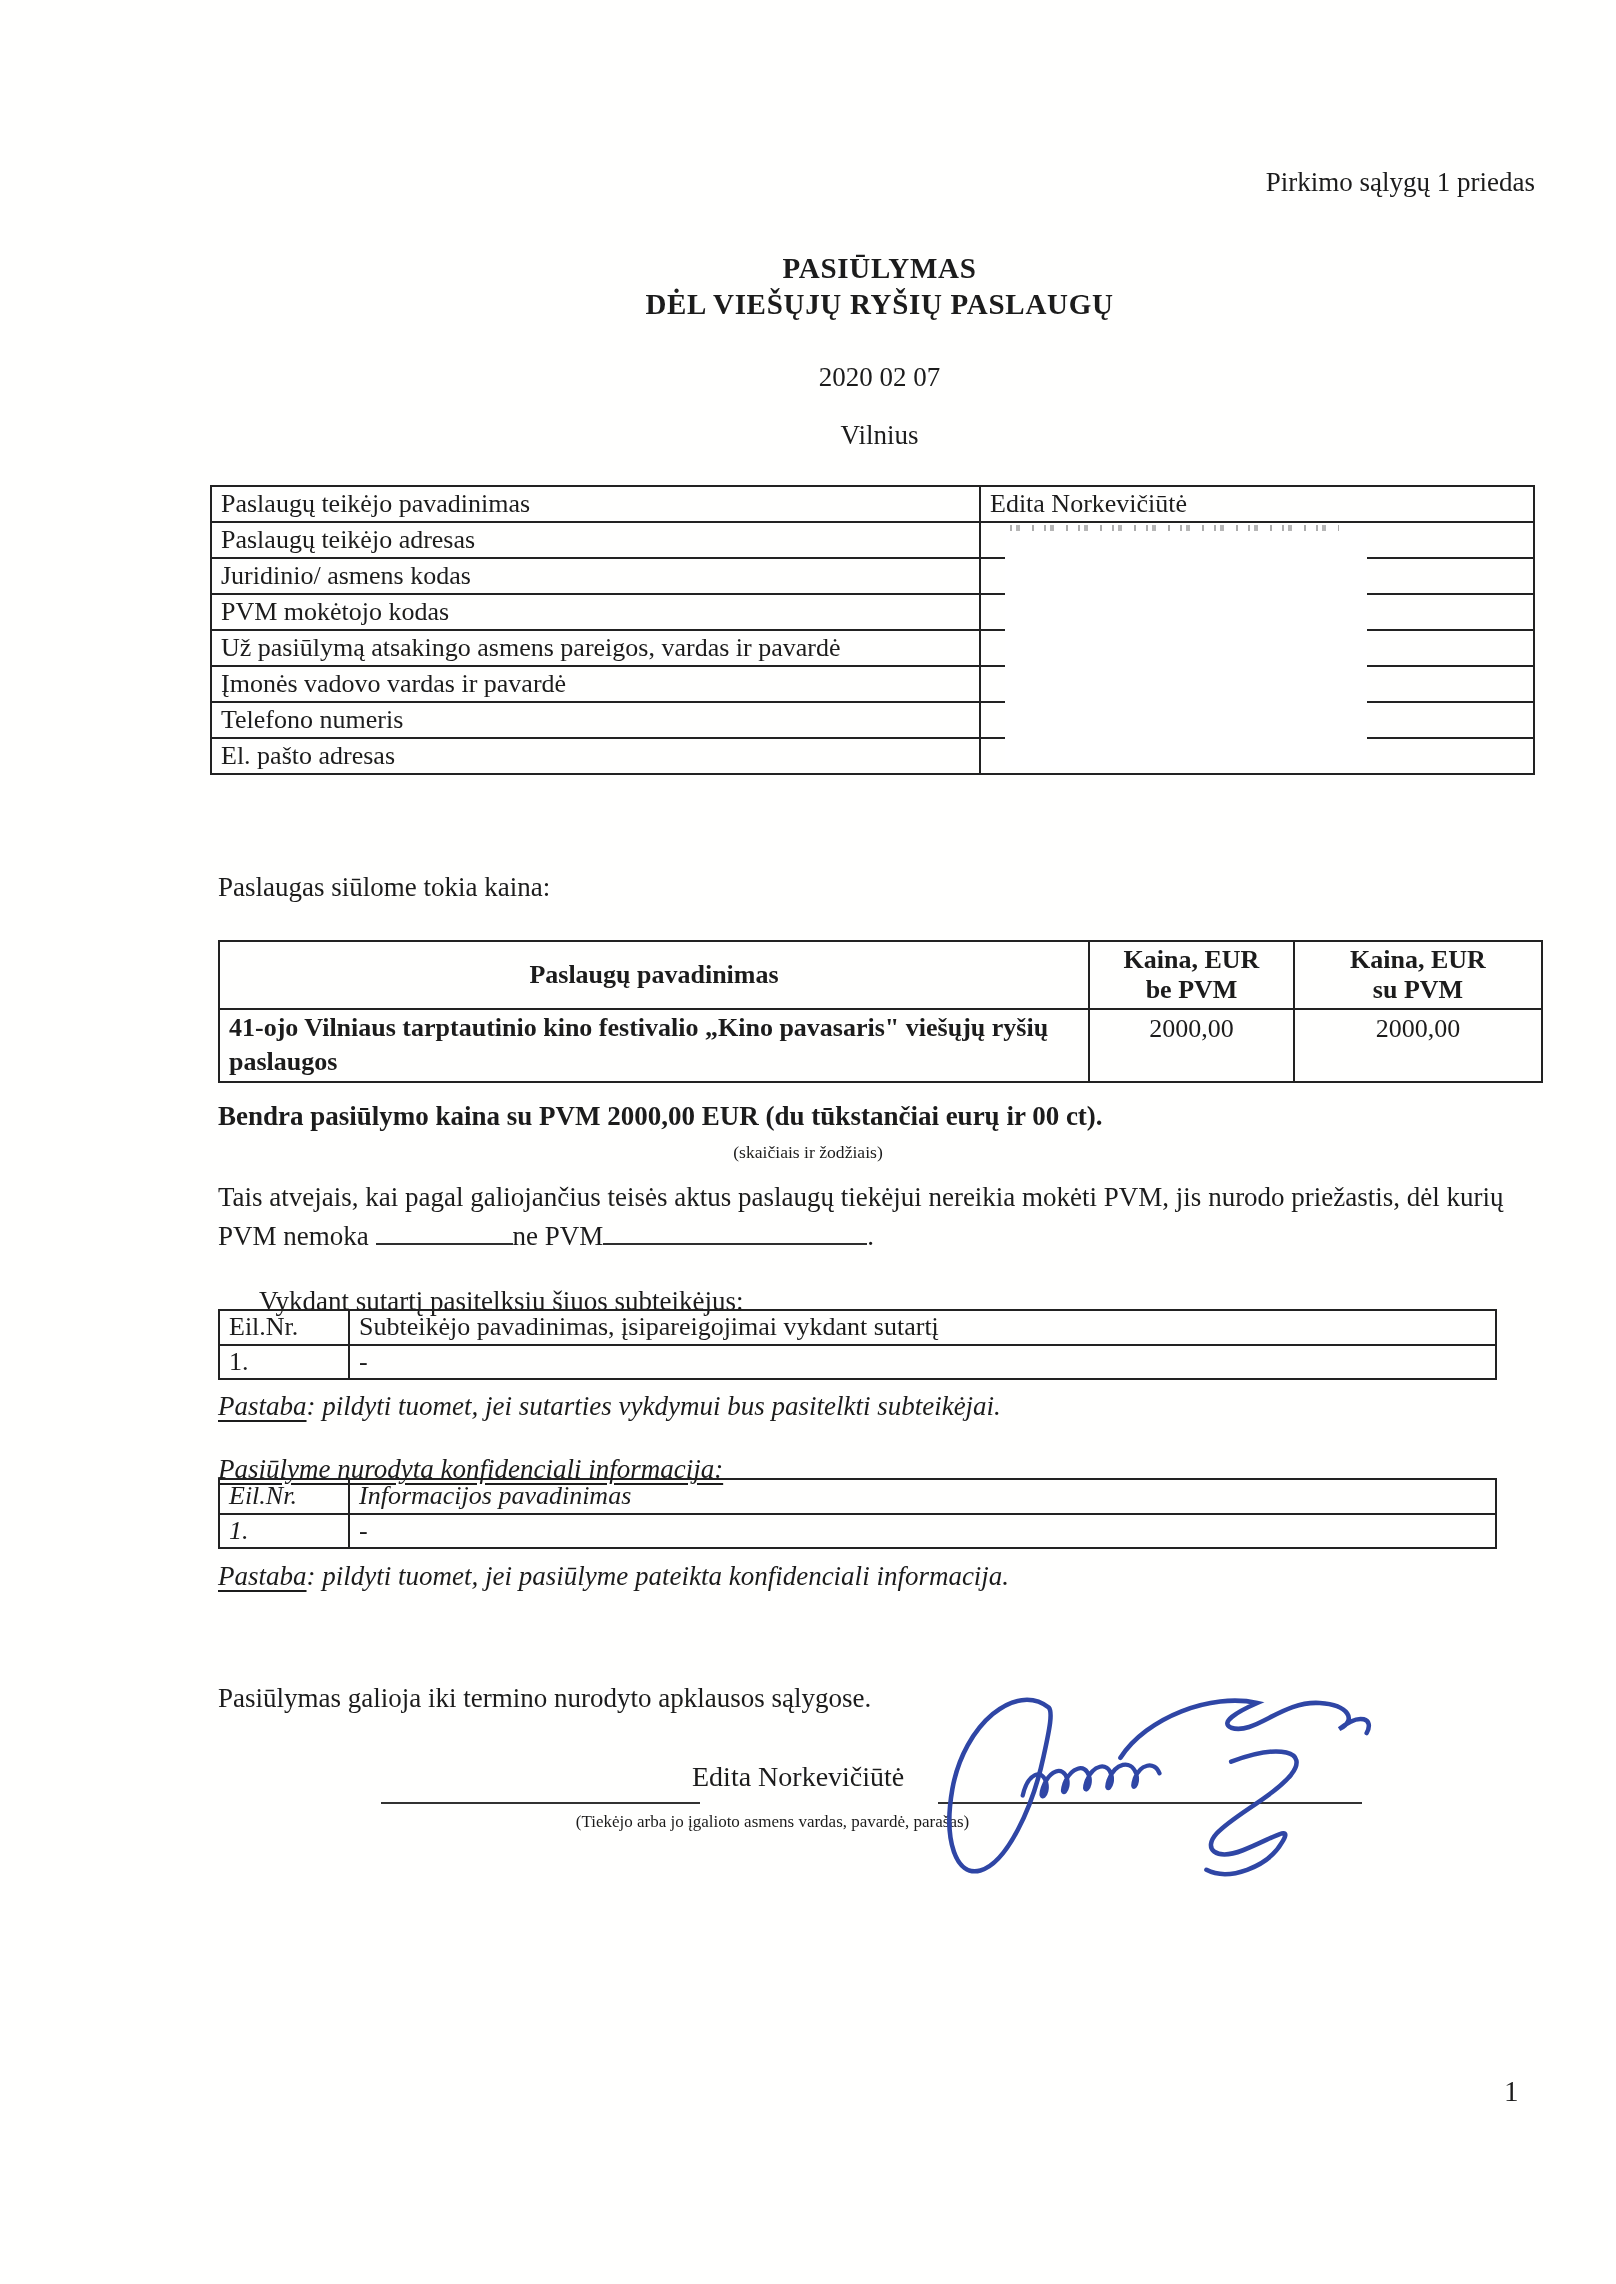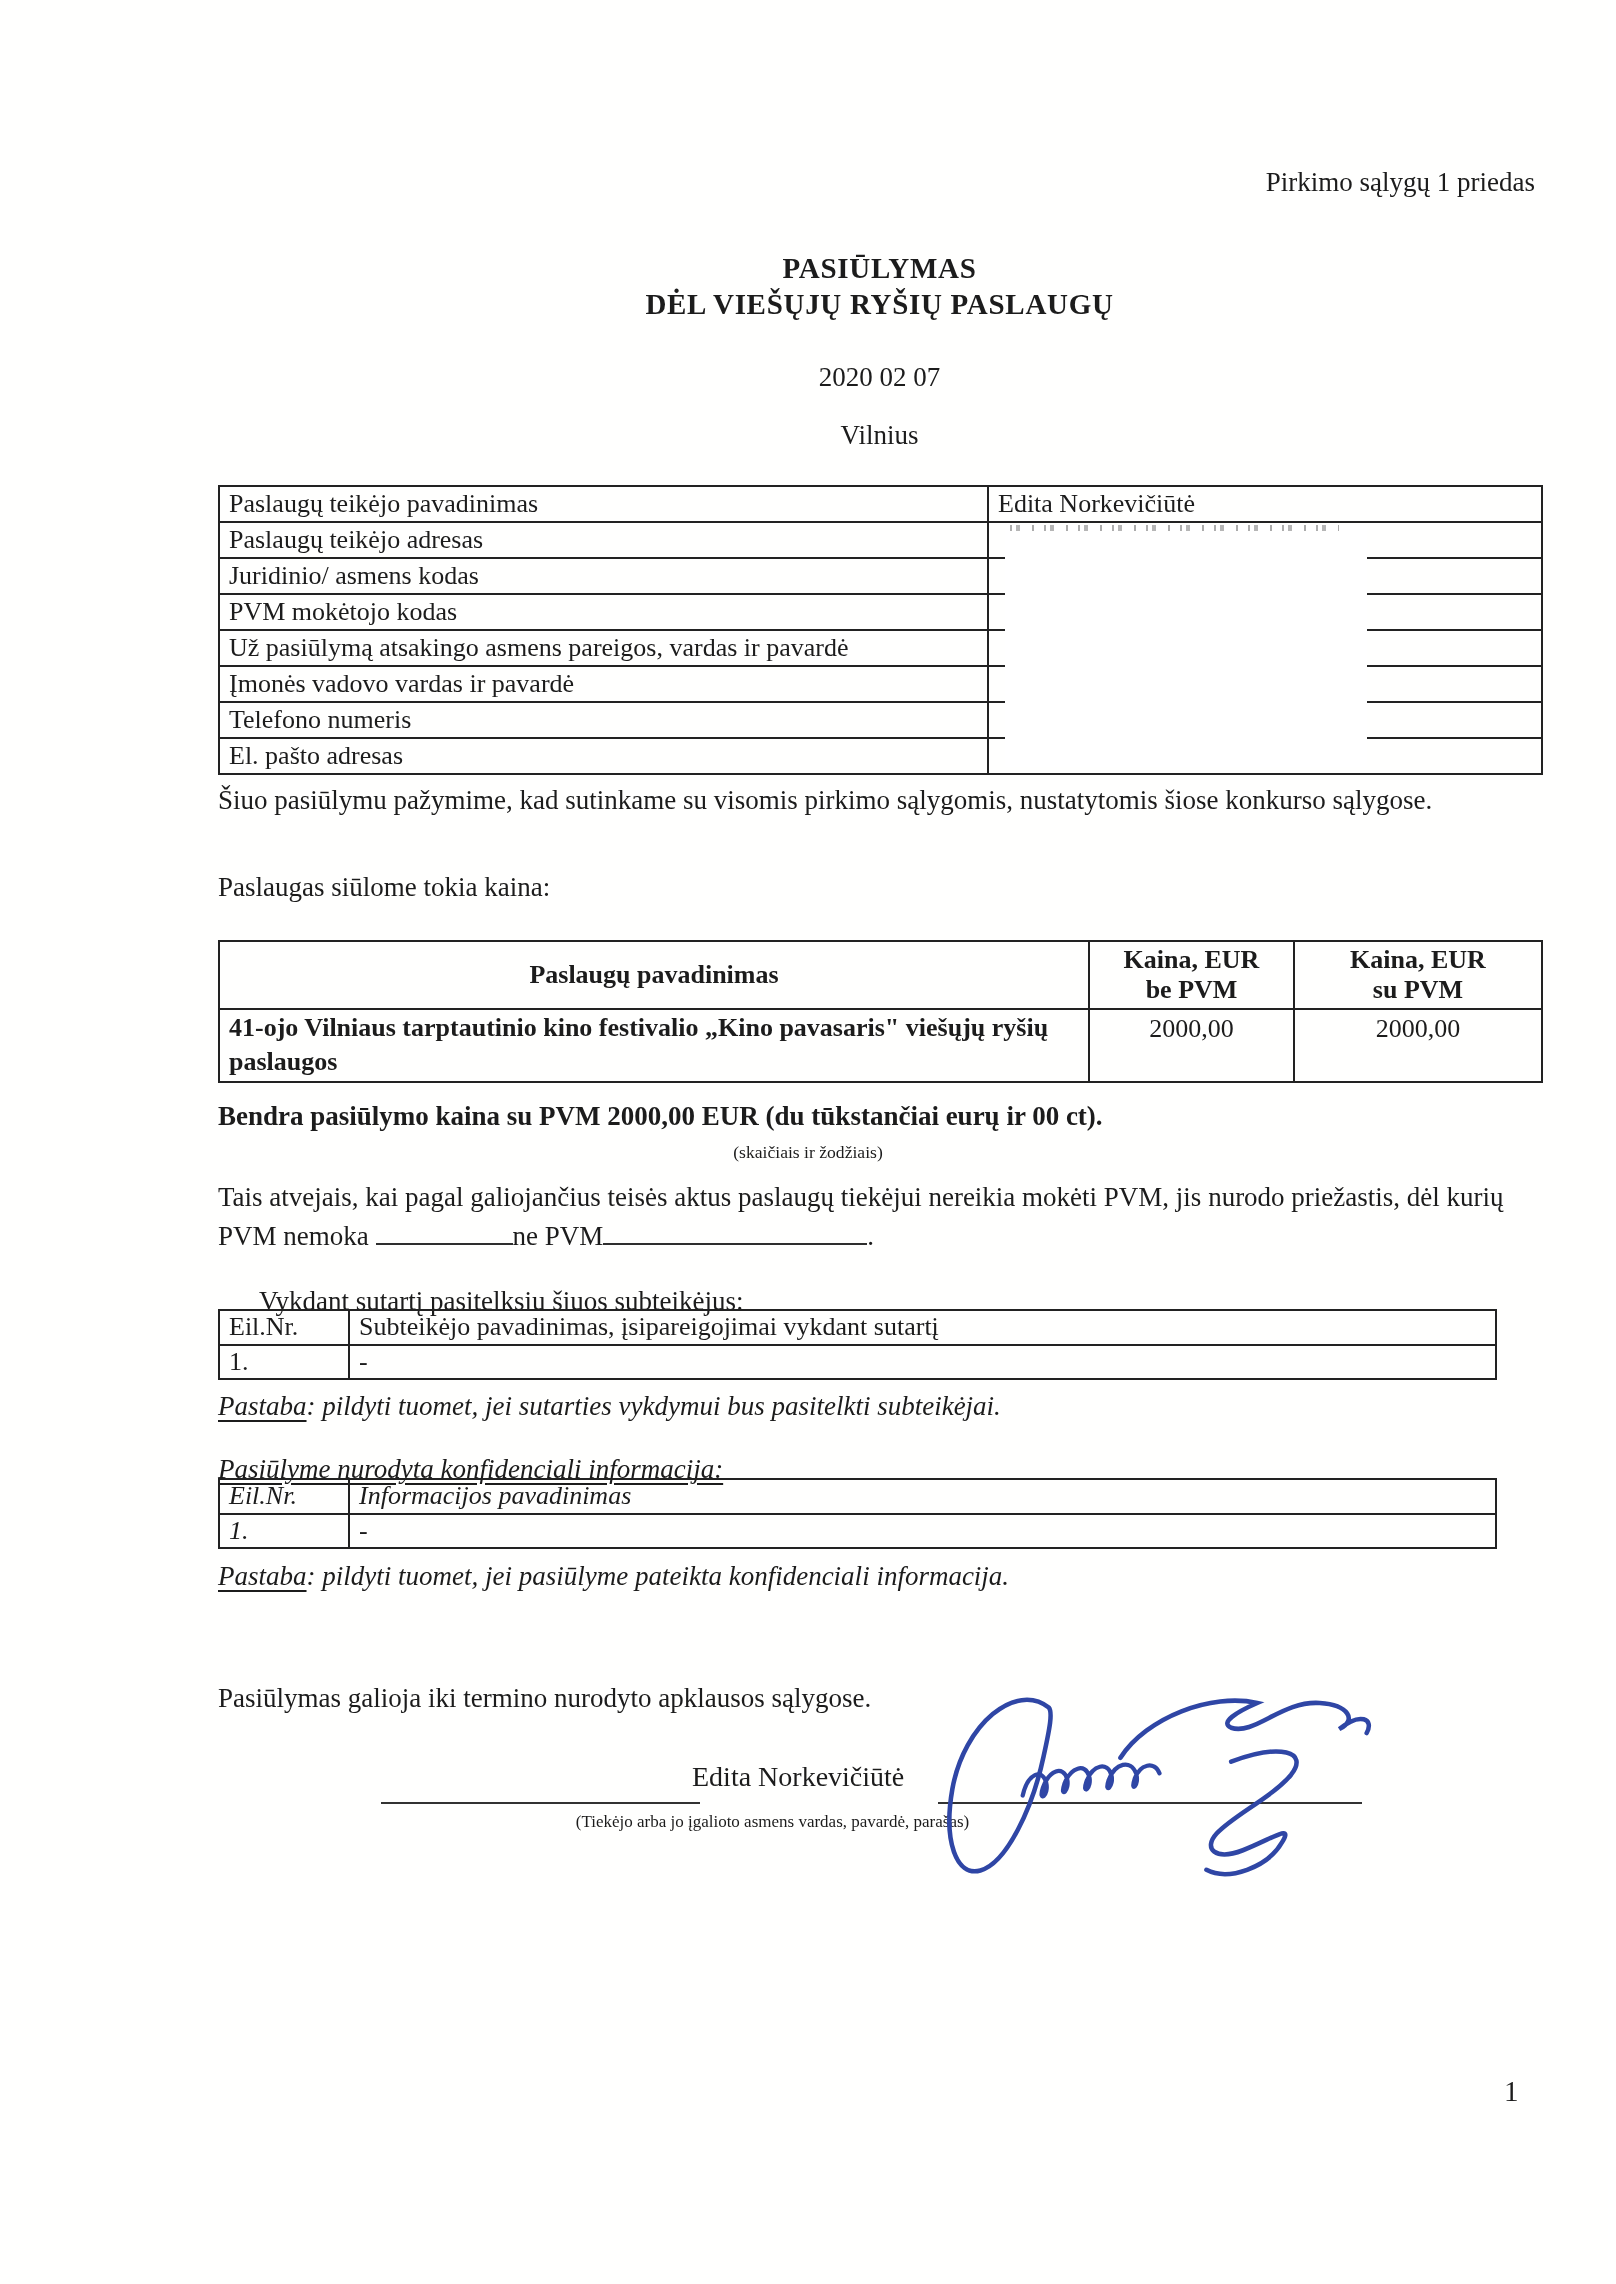--- a/index.html
+++ b/index.html
@@ -9,21 +9,21 @@
   .abs { position:absolute; }
 
   .header-note { top:167px; right:73px; font-size:27px; }
   .title-block { top:250px; left:218px; width:1323px; text-align:center; font-weight:bold; font-size:29px; line-height:36px; letter-spacing:0.7px; }
   .date-line { top:362px; left:218px; width:1323px; text-align:center; font-size:27px; }
   .city-line { top:420px; left:218px; width:1323px; text-align:center; font-size:27px; }
 
   table { border-collapse:collapse; table-layout:fixed; }
   td { border:2.6px solid #222; font-size:26px; padding:1.3px 9px; vertical-align:middle; overflow:hidden; white-space:nowrap; }
 
-  .supplier-table { top:485px; left:218px; width:1323px; }
+  .supplier-table { top:485px; left:210px; width:1323px; }
   .supplier-table td.lbl { width:769px; }
   .supplier-table td.val { width:554px; }
   .supplier-table tr { height:36px; }
 
   .redaction { top:525px; left:1005px; width:362px; height:242px; background:#ffffff; }
   .remnant { position:absolute; left:5.2px; top:0; width:329px; height:5.9px; opacity:.55;
     background:repeating-linear-gradient(90deg,#6b6b6b 0 2px,transparent 2px 5.9px,#7a7a7a 5.9px 9.8px,transparent 9.8px 22px,#666 22px 24px,transparent 24px 34px); }
 
   .agreement { top:782px; left:218px; width:1339px; font-size:27px; line-height:36px; }
   .price-intro { top:872px; left:218px; font-size:27px; }
@@ -122,21 +122,20 @@
       <td class="lbl">El. pašto adresas</td>
       <td class="val"></td>
     </tr>
   </tbody>
     </table>
 
   <div class="abs redaction">
     <div class="remnant"></div>
   </div>
 
-  <div class="abs agreement">Šiuo pasiūlymu pažymime, kad sutinkame su visomis pirkimo sąlygomis, nustatytomis šiose konkurso sąlygose.</div>
 
   <div class="abs price-intro">Paslaugas siūlome tokia kaina:</div>
 
   <table class="abs price-table">
     <tbody>
         <tr class="hdr">
       <td class="c1">Paslaugų pavadinimas</td>
       <td class="c2">
         <div>Kaina, EUR</div>
         <div>be PVM</div>

